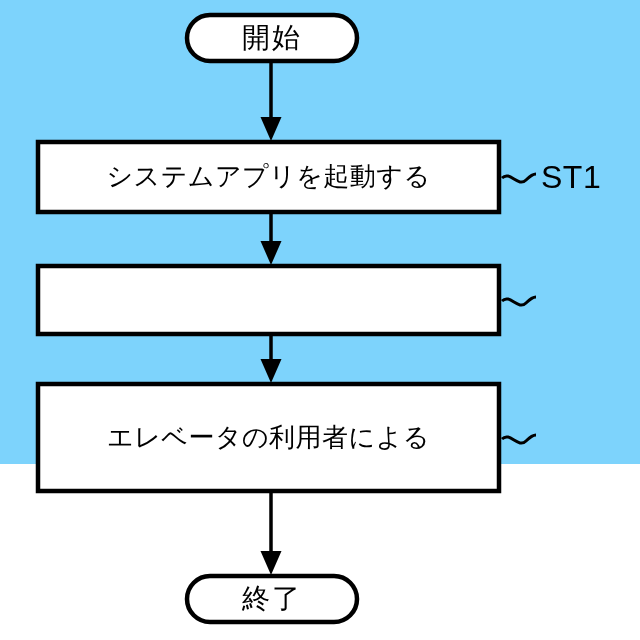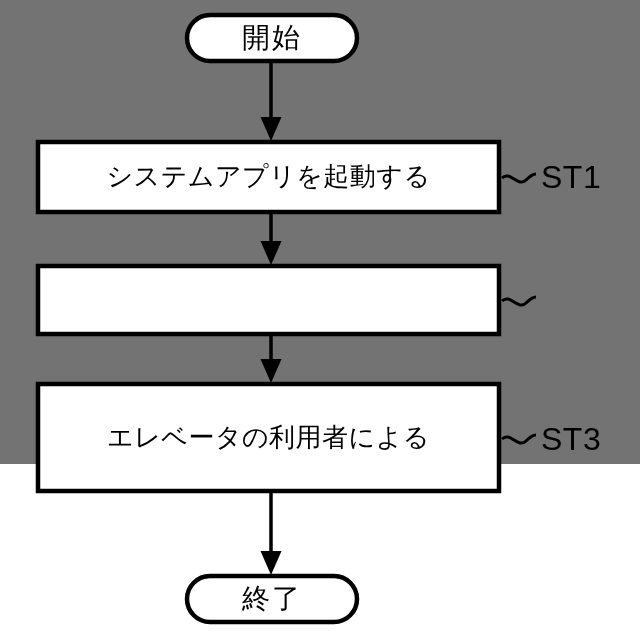--- a/index.html
+++ b/index.html
@@ -11,21 +11,21 @@
     width: 640px;
     height: 640px;
     font-family: "Liberation Sans", "DejaVu Sans", sans-serif;
     color: #000000;
     overflow: hidden;
   }
   #flowchart-canvas {
     position: relative;
     width: 640px;
     height: 464px;
-    background: #737373;
+    background: #7dd3fc;
   }
   .svg-layer {
     position: absolute;
     left: 0;
     top: 0;
     width: 640px;
     height: 640px;
   }
   .node-text {
     position: absolute;
@@ -119,19 +119,18 @@
   </div>
 
   <div class="step-label" id="step-label-st1">ST1</div>
 
 
 
   <div class="node-text process-text" id="process-st3-text">
     <span>エレベータの利用者による</span>
   </div>
 
-  <div class="step-label" id="step-label-st3">ST3</div>
 
   <div class="node-text terminator-text" id="terminator-end-text">
     <span>終了</span>
   </div>
 
 </div>
 
 </body></html>

